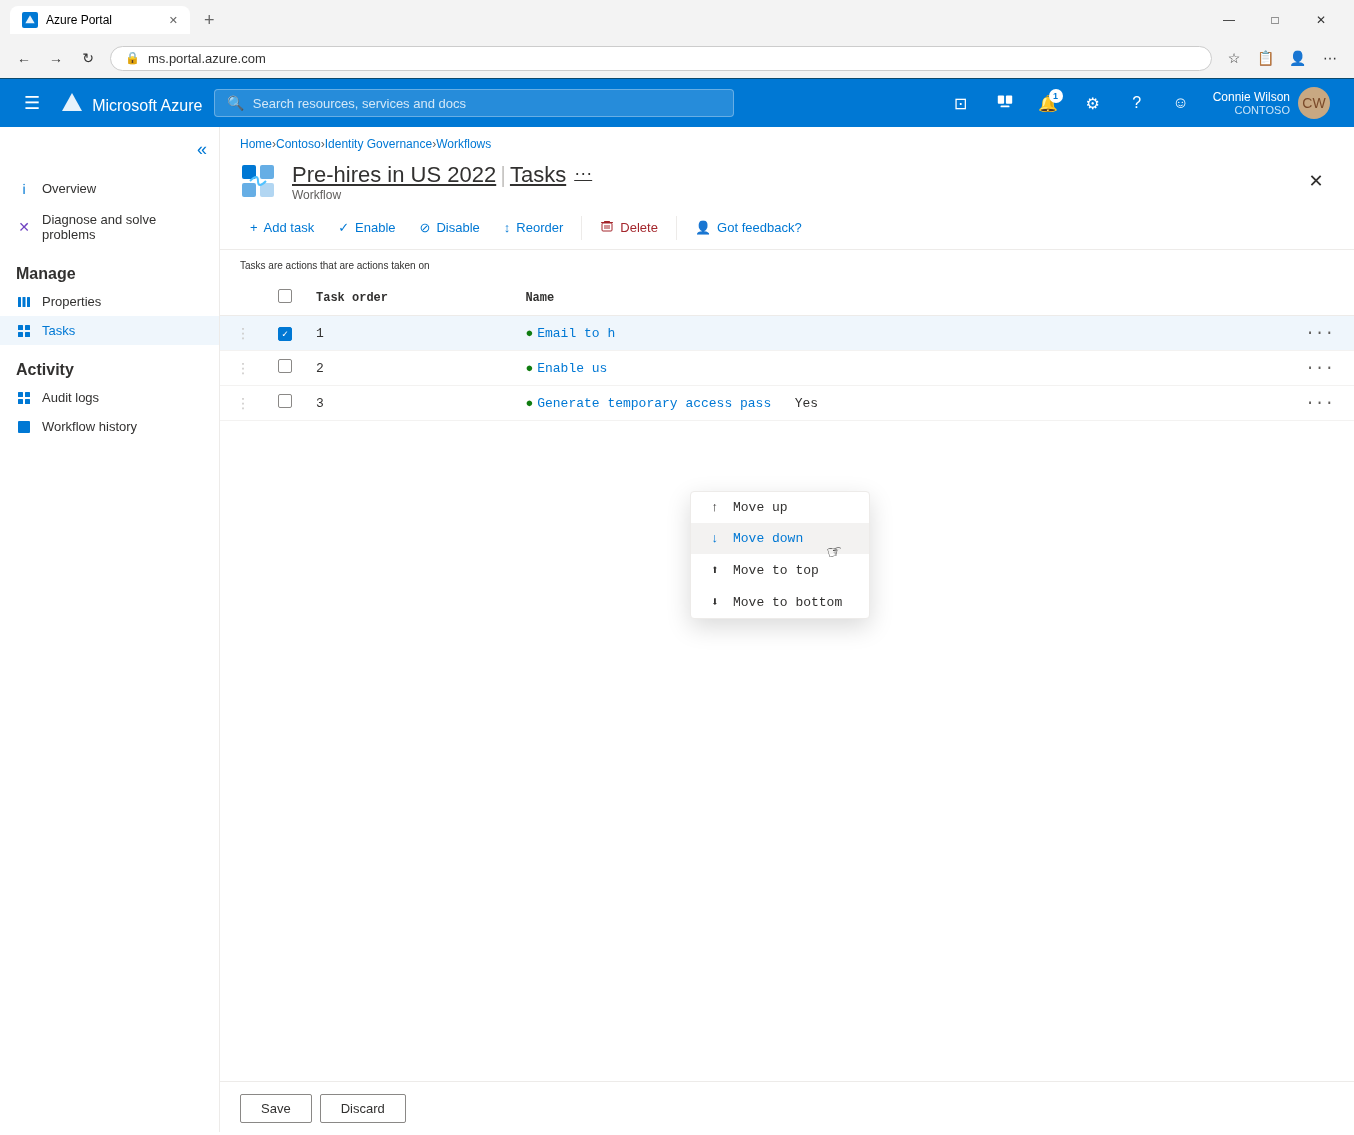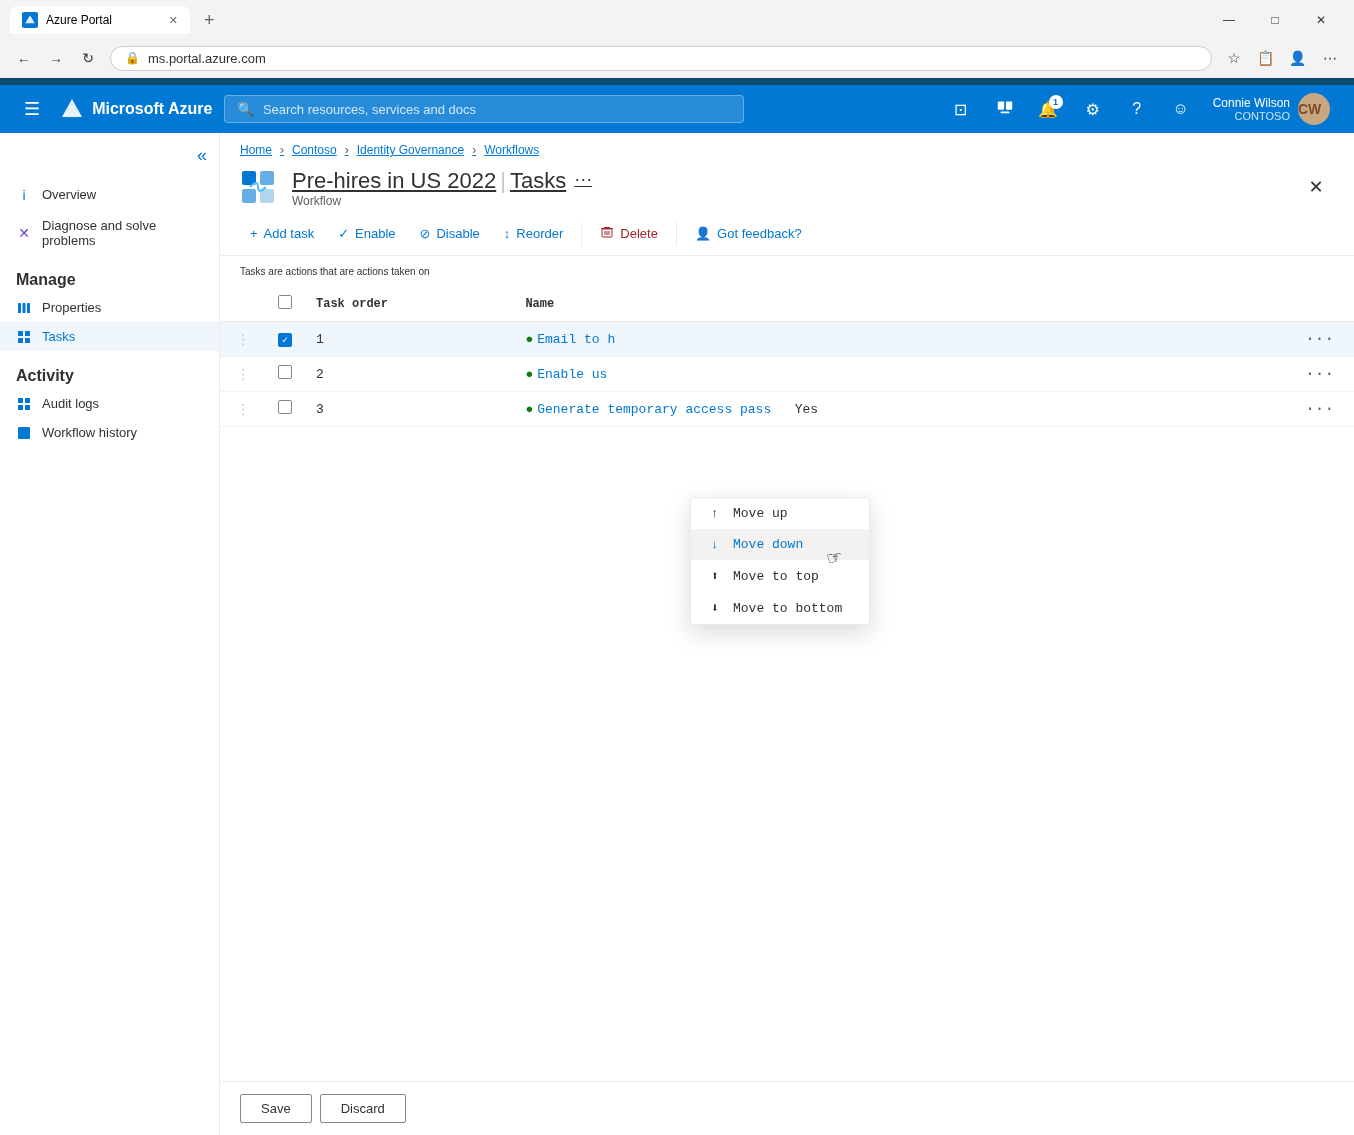--- a/index.html
+++ b/index.html
@@ -1,21 +1,21 @@
 <!DOCTYPE html>
 <html><head>
   <meta charset="utf-8">
   <style>
     * { box-sizing: border-box; margin: 0; padding: 0; }
     body { font-family: 'Segoe UI', sans-serif; font-size: 13px; background: #fff; overflow: hidden; }
 
     
     .browser-chrome {
       background: #737373;
-      border-bottom: 7px solid #0c4a6e;
+      border-bottom: 1px solid #0c4a6e;
     }
     .browser-title-bar {
       display: flex;
       align-items: center;
       padding: 6px 10px;
       gap: 8px;
       background: #f3f3f3;
     }
     .browser-tab {
       display: flex;
@@ -124,25 +124,25 @@
       flex-shrink: 0;
     }
     .hamburger-btn {
       color: white;
       font-size: 18px;
       cursor: pointer;
       padding: 4px 8px;
     }
     .azure-logo {
       display: flex;
-      align-items: center;
+      align-items: flex-end;
       gap: 8px;
       color: white;
       font-size: 16px;
-      font-weight: 700;
+      font-weight: 400;
       text-decoration: none;
     }
     .azure-logo-icon {
       width: 24px;
       height: 24px;
     }
     .search-box {
       display: flex;
       align-items: center;
       background: rgba(255,255,255,0.15);
@@ -191,24 +191,24 @@
       padding: 4px 8px;
       border-radius: 4px;
     }
     .user-name { font-size: 12px; line-height: 1.2; }
     .user-org { font-size: 11px; opacity: 0.8; }
     .avatar {
       width: 32px; height: 32px;
       border-radius: 50%;
       background: #c8a882;
       overflow: hidden;
-      display: flex; align-items: center; justify-content: flex-start;
+      display: flex; align-items: center; justify-content: center;
       font-size: 14px;
       color: #7a4a2a;
-      font-weight: bold;
+      font-weight: normal;
     }
 
     
     .main-area {
       display: flex;
       flex: 1;
       overflow: hidden;
       background: #faf9f8;
     }
 
@@ -267,24 +267,23 @@
       flex-direction: column;
       overflow: hidden;
       background: #fff;
     }
 
     
     .breadcrumb {
       display: flex;
       align-items: center;
       padding: 10px 20px 0;
-      gap: 8px;
+      gap: 0;
       font-size: 12px;
       color: #0078d4;
-      text-decoration: underline;
     }
     .breadcrumb-item { cursor: pointer; }
     .breadcrumb-sep { color: #605e5c; }
 
     
     .page-header {
       display: flex;
       align-items: center;
       padding: 8px 20px 4px;
       gap: 16px;

